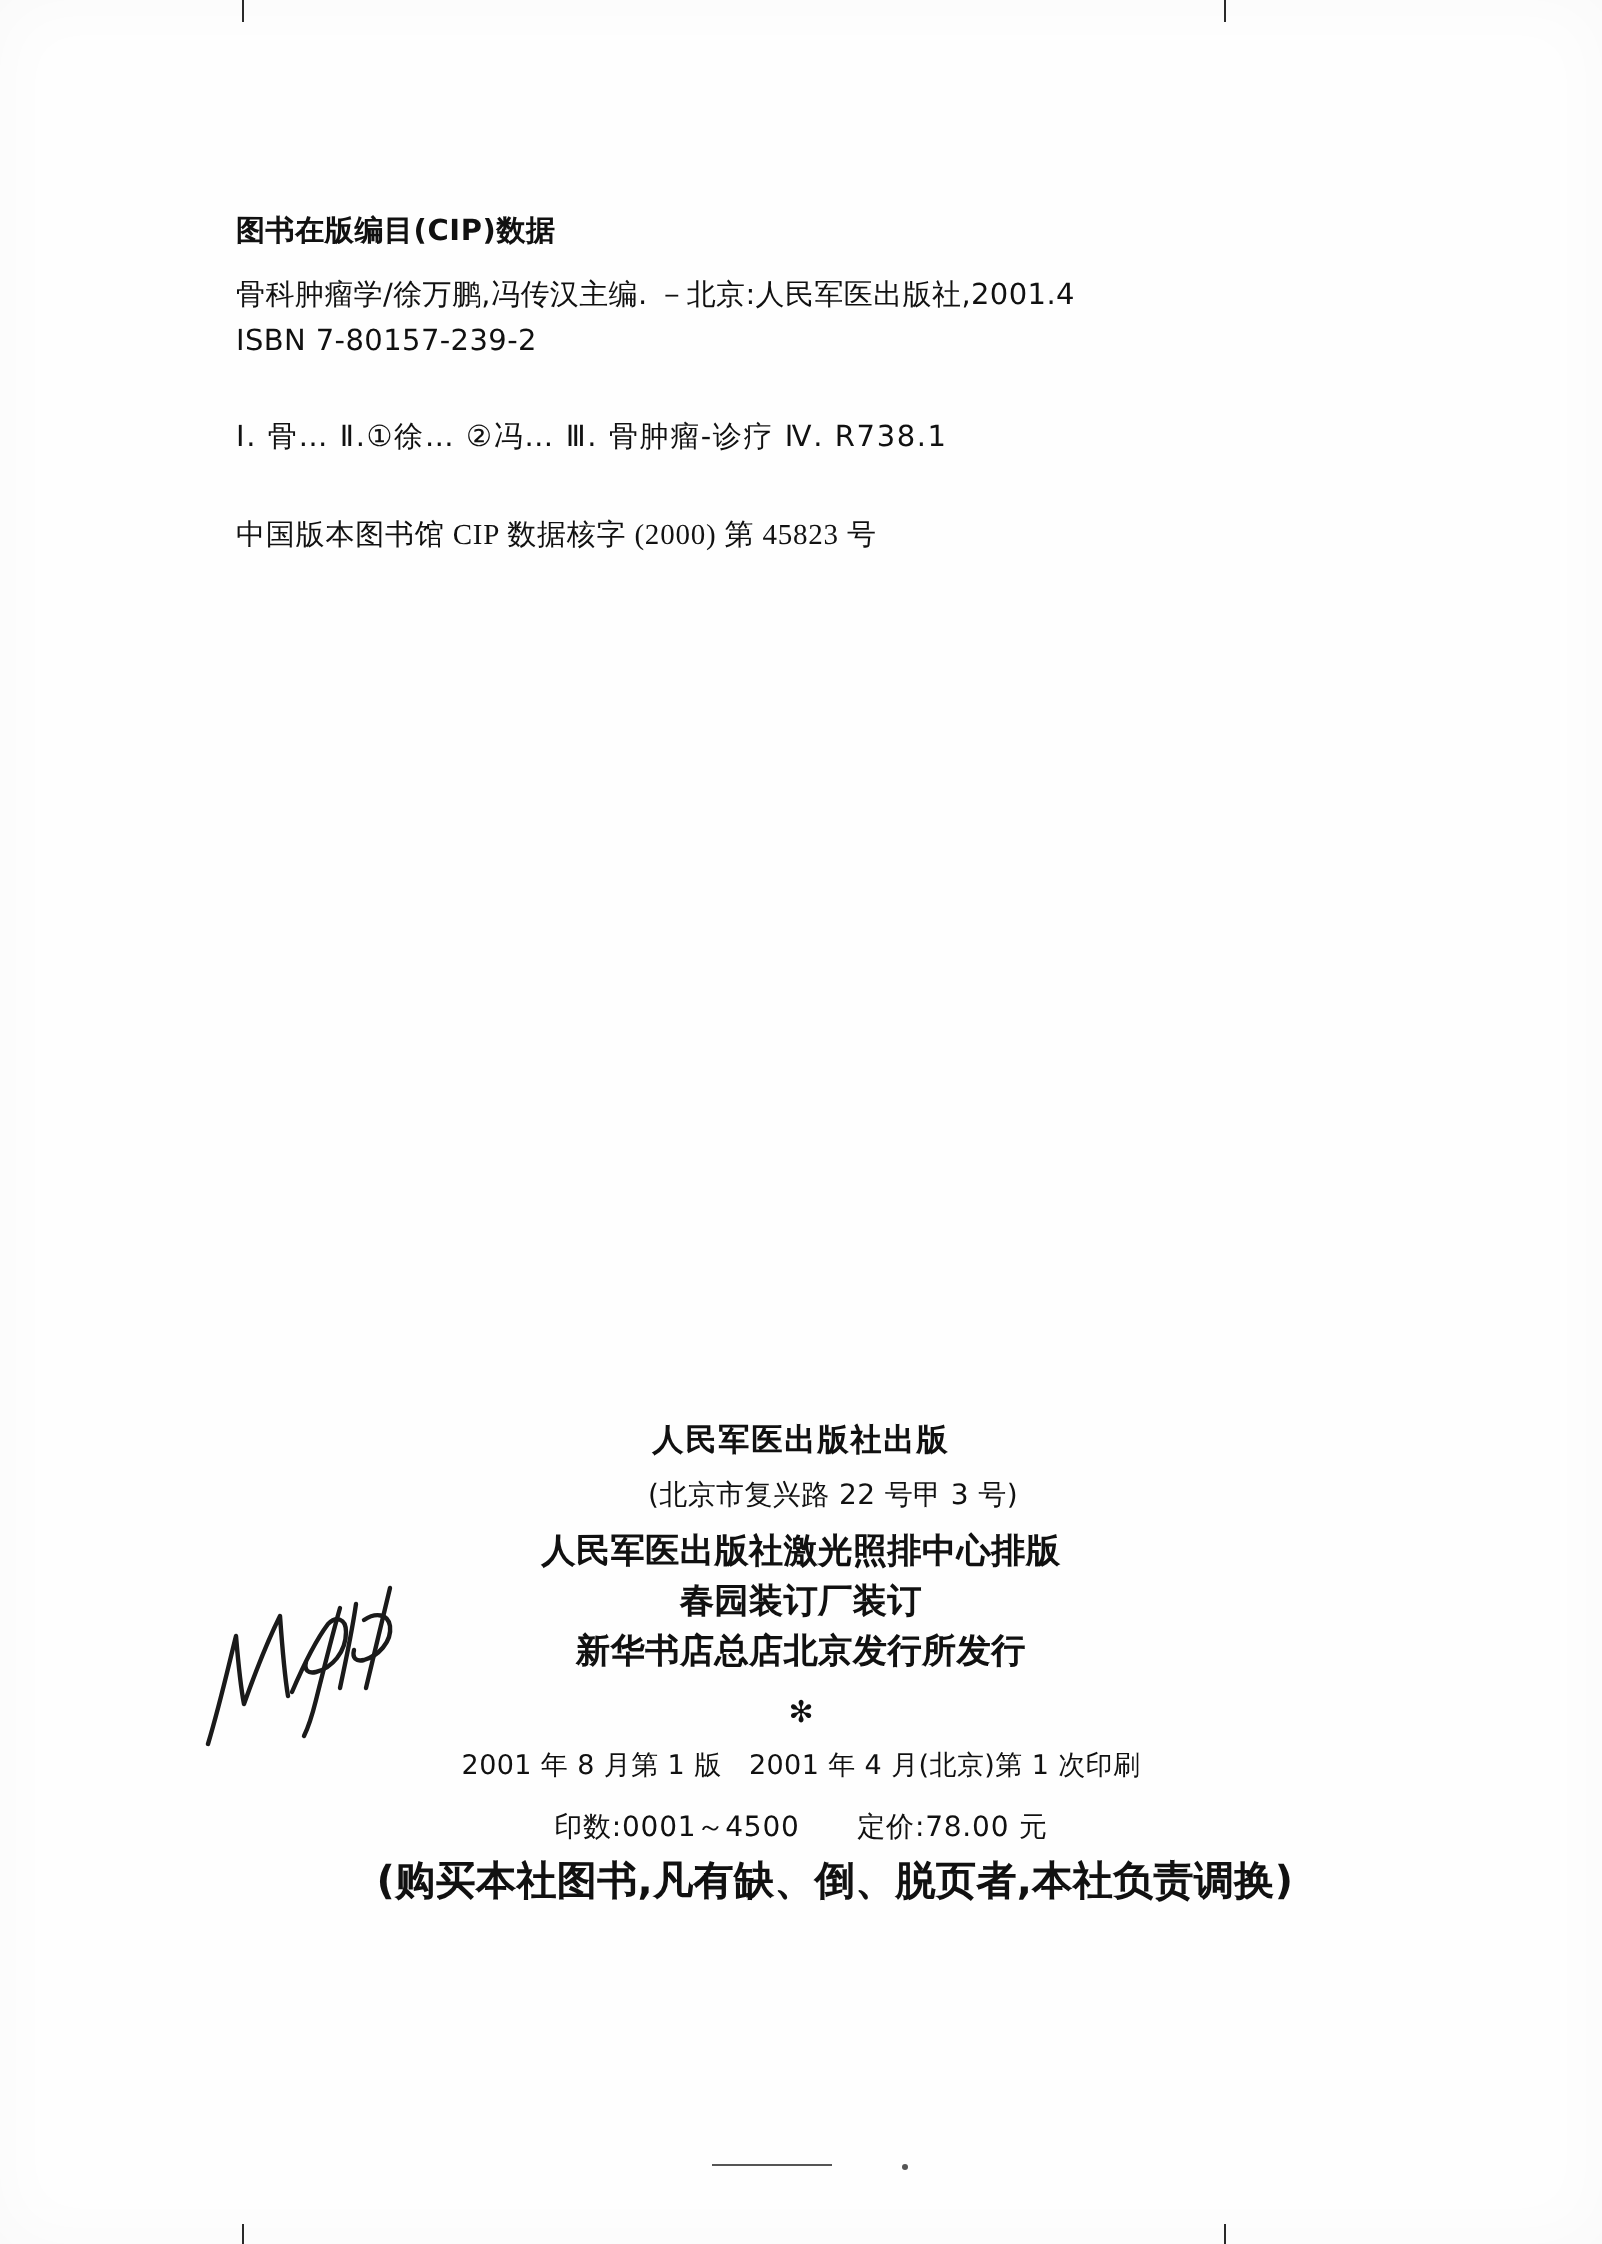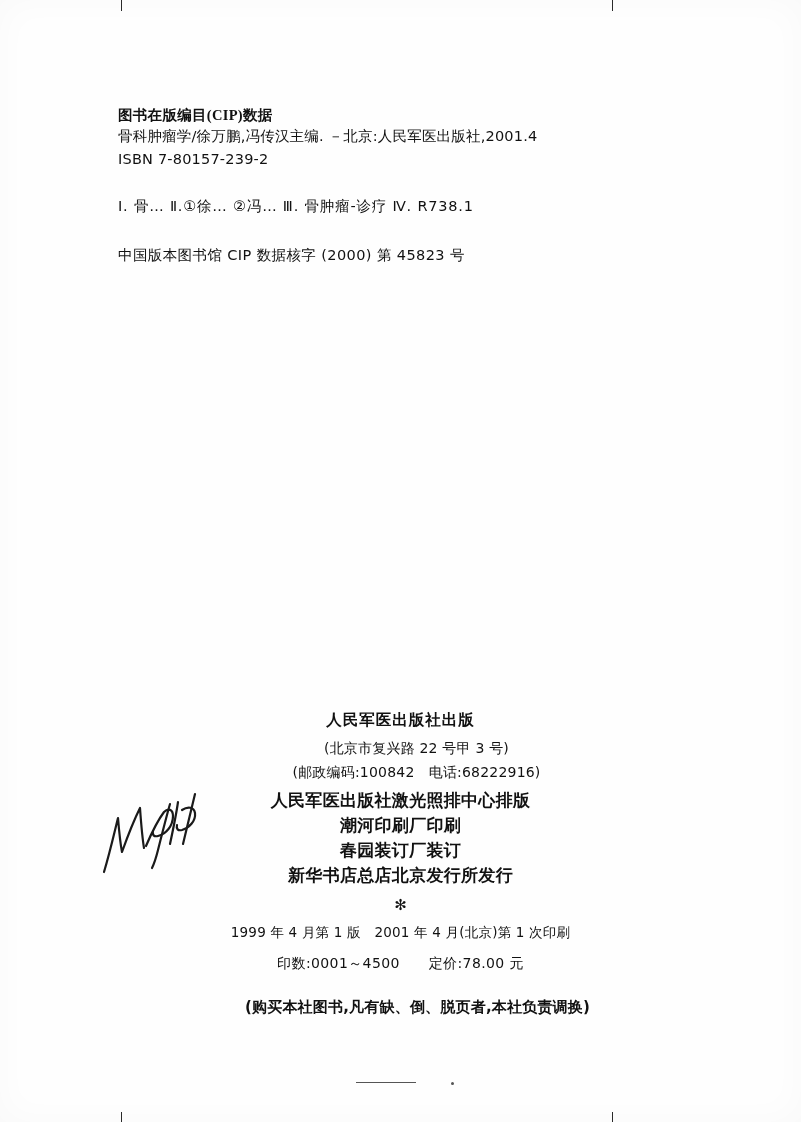--- a/index.html
+++ b/index.html
@@ -41,39 +41,40 @@
   .cip {
     position: absolute;
     left: 118px;
     top: 106px;
     width: 520px;
   }
   .cip-title {
     font-weight: bold;
     font-size: 14.5px;
     letter-spacing: 0.3px;
-    font-family: Liberation Serif, serif;
+    margin-bottom: 12px;
   }
   .cip-line {
     font-size: 14.5px;
     line-height: 23px;
     letter-spacing: 0.2px;
     white-space: nowrap;
   }
   .cip-class {
     margin-top: 26px;
     font-size: 14.5px;
     letter-spacing: 0.8px;
     white-space: nowrap;
   }
   .cip-cat {
     margin-top: 30px;
     font-size: 14.5px;
     letter-spacing: 0.4px;
     white-space: nowrap;
+    font-family: Liberation Serif, serif;
   }
 
   
   .colophon {
     position: absolute;
     left: 0;
     right: 0;
     top: 708px;
     text-align: center;
   }
@@ -109,23 +110,22 @@
     letter-spacing: 0.2px;
   }
   .col-price {
     font-size: 14px;
     line-height: 25px;
     margin-top: 6px;
     letter-spacing: 0.4px;
   }
   .col-note {
     font-weight: bold;
-    font-size: 15px;
-    letter-spacing: 0.2px;
-    margin-top: 22px;
+    font-size: 20px;
+    letter-spacing: 0.2px;
     white-space: nowrap;
     padding-left: 34px;
   }
   .group-gap-1 { margin-top: 4px; }
 
   
   .bottom-rule {
     position: absolute;
     left: 356px;
     top: 1082px;
@@ -181,27 +181,25 @@
         <path d="M82,22 C80,36 77,50 74,64"></path>
         <path d="M86,30 C92,26 98,27 99,33 C100,41 93,48 86,50 C82,51 80,49 81,45"></path>
         <path d="M99,14 C95,30 91,48 87,64"></path>
       </g>
     </svg>
   </div>
 
   <div class="colophon">
     <div class="col-line col-pub">人民军医出版社出版</div>
     <div class="col-line col-addr">(北京市复兴路 22 号甲 3 号)</div>
-    <div class="col-line col-postal">(邮政编码:100842　电话:68222916)</div>
     <div class="col-line bold group-gap-1">人民军医出版社激光照排中心排版</div>
-    <div class="col-line bold">潮河印刷厂印刷</div>
     <div class="col-line bold">春园装订厂装订</div>
     <div class="col-line bold">新华书店总店北京发行所发行</div>
     <div class="col-sep">✻</div>
-    <div class="col-line col-spec">1999 年 4 月第 1 版　2001 年 4 月(北京)第 1 次印刷</div>
+    <div class="col-line col-spec">2001 年 8 月第 1 版　2001 年 4 月(北京)第 1 次印刷</div>
     <div class="col-line col-price">印数:0001～4500　　定价:78.00 元</div>
     <div class="col-note">(购买本社图书,凡有缺、倒、脱页者,本社负责调换)</div>
   </div>
 
   <div class="bottom-rule"></div>
   <div class="bottom-dot"></div>
 
 </div>
 
 </body></html>

